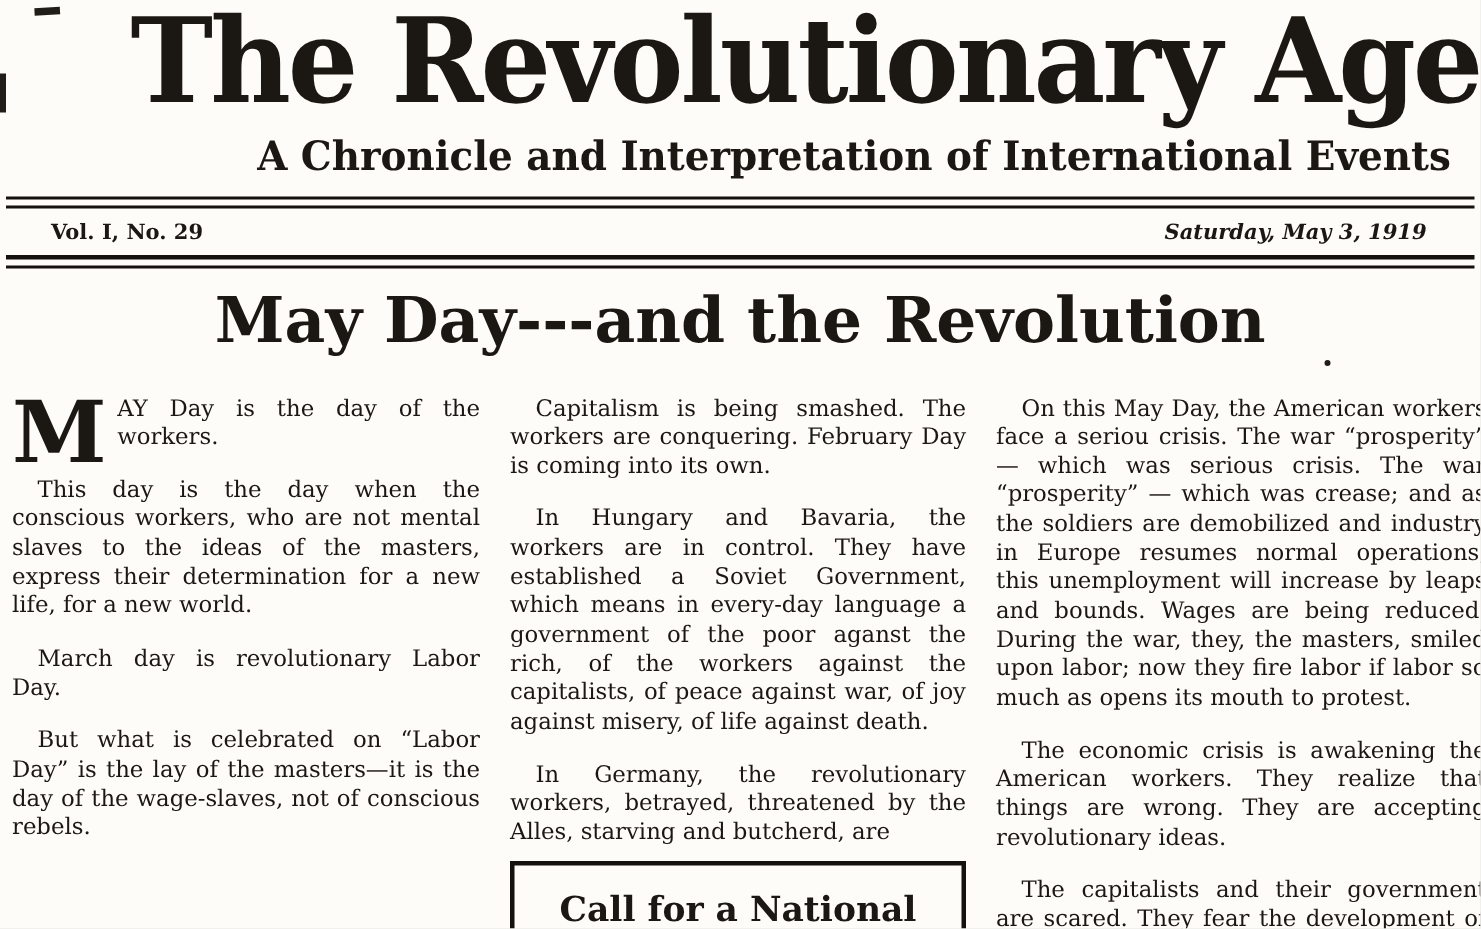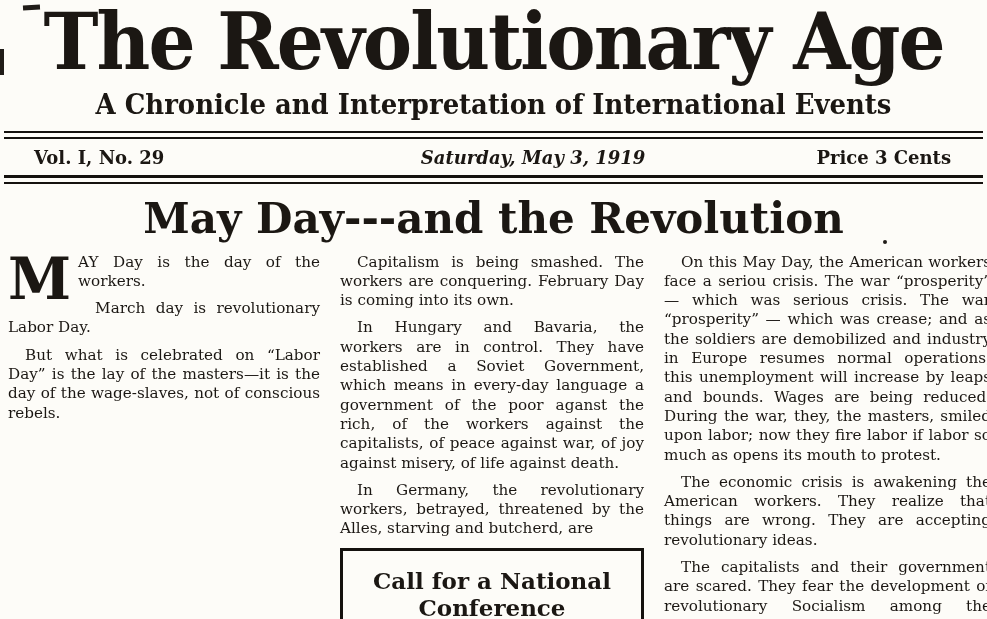--- a/index.html
+++ b/index.html
@@ -7,21 +7,21 @@
     position:relative;
     width:987px;height:619px;
     margin:0 auto;
     background:#fdfcf8;
     overflow:hidden;
     font-family:"DejaVu Serif", serif;
     color:#1b1713;
     box-sizing:border-box;
   }
   
-  .masthead{ text-align:center; padding-top:2px; }
+  .masthead{ text-align:right; padding-top:2px; }
   .masthead-title{
     font-size:74px; font-weight:bold; line-height:1.02;
     letter-spacing:-2px; white-space:nowrap;
     transform:scaleY(1.06); transform-origin:top center;
     margin:0;
   }
   .masthead-subtitle{
     margin-top:12px;
     font-size:27px; font-weight:bold; letter-spacing:0px;
     transform:scaleX(.96); transform-origin:center;
@@ -29,21 +29,21 @@
   
   .rule{ margin:0 4px; }
   .rule-top{ margin-top:11px; height:4px;
     border-top:2px solid #14110e; border-bottom:2px solid #14110e; }
   .rule-bottom{ height:4px;
     border-top:3px solid #14110e; border-bottom:2px solid #14110e; }
   
   .dateline{
     display:flex; align-items:center;
     padding:8px 36px 7px 34px;
-    font-size:18px; font-weight:bold;
+    font-size:14px; font-weight:bold;
   }
   .dateline .cell{ flex:1; }
   .dateline .c-center{ text-align:right;font-style:italic; }
   .dateline .c-right{ text-align:right; }
   
   .headline{
     margin:13px 0 4px;
     text-align:center;
     font-size:42px; font-weight:bold; line-height:1.05;
     letter-spacing:0px;
@@ -52,21 +52,21 @@
   .columns{
     display:flex; gap:20px;
     padding:6px 8px 0 8px;
     font-size:15.2px; line-height:1.27;
     text-align:justify;
   }
   .col{ min-width:0; }
   .col-left{ flex:0 0 312px; }
   .col-mid{ flex:0 0 304px; }
   .col-right{ flex:0 0 327px; }
-  .col p{ margin:1px 0 8px 0; text-indent:17px; }
+  .col p{ margin:16px 0 8px 0; text-indent:17px; }
   .col p.no-indent{ text-indent:0; }
   .dropcap{
     float:left;
     font-size:57px; line-height:.8; font-weight:bold;
     padding:3px 7px 0 0;
   }
   
   .callout{
     margin-top:9px;
     border:3px solid #14110e;
@@ -95,33 +95,33 @@
   <header class="masthead">
     <h1 class="masthead-title">The Revolutionary Age</h1>
     <div class="masthead-subtitle">A Chronicle and Interpretation of International Events</div>
   </header>
 
   <div class="rule rule-top"></div>
 
   <div class="dateline">
     <span class="cell c-left">Vol. I, No. 29</span>
     <span class="cell c-center">Saturday, May 3, 1919</span>
-    <span class="cell c-right">Price 3 Cents</span>
   </div>
 
   <div class="rule rule-bottom"></div>
 
   <h2 class="headline">May Day---and the Revolution</h2>
 
   <div class="columns">
 
     <div class="col col-left">
       <div class="lede">
         <span class="dropcap">M</span>
         <p class="no-indent">AY Day is the day of the workers.</p>
+        <p>This day is the day when the conscious workers, who are not mental slaves to the ideas of the masters, express their determination for a new life, for a new world.</p>
       </div>
       <p>March day is revolutionary Labor Day.</p>
       <p>But what is celebrated on “Labor Day” is the lay of the masters—it is the day of the wage-slaves, not of conscious rebels.</p>
 
     </div>
 
     <div class="col col-mid">
       <p>Capitalism is being smashed.  The workers are conquering.  February Day is coming into its own.</p>
       <p>In Hungary and Bavaria, the workers are in control.  They have established a Soviet Government, which means in every-day language a government of the poor aganst the rich, of the workers against the capitalists, of peace against war, of joy against misery, of life against death.</p>
       <p>In Germany, the revolutionary workers, betrayed, threatened by the Alles, starving and butcherd, are</p>

